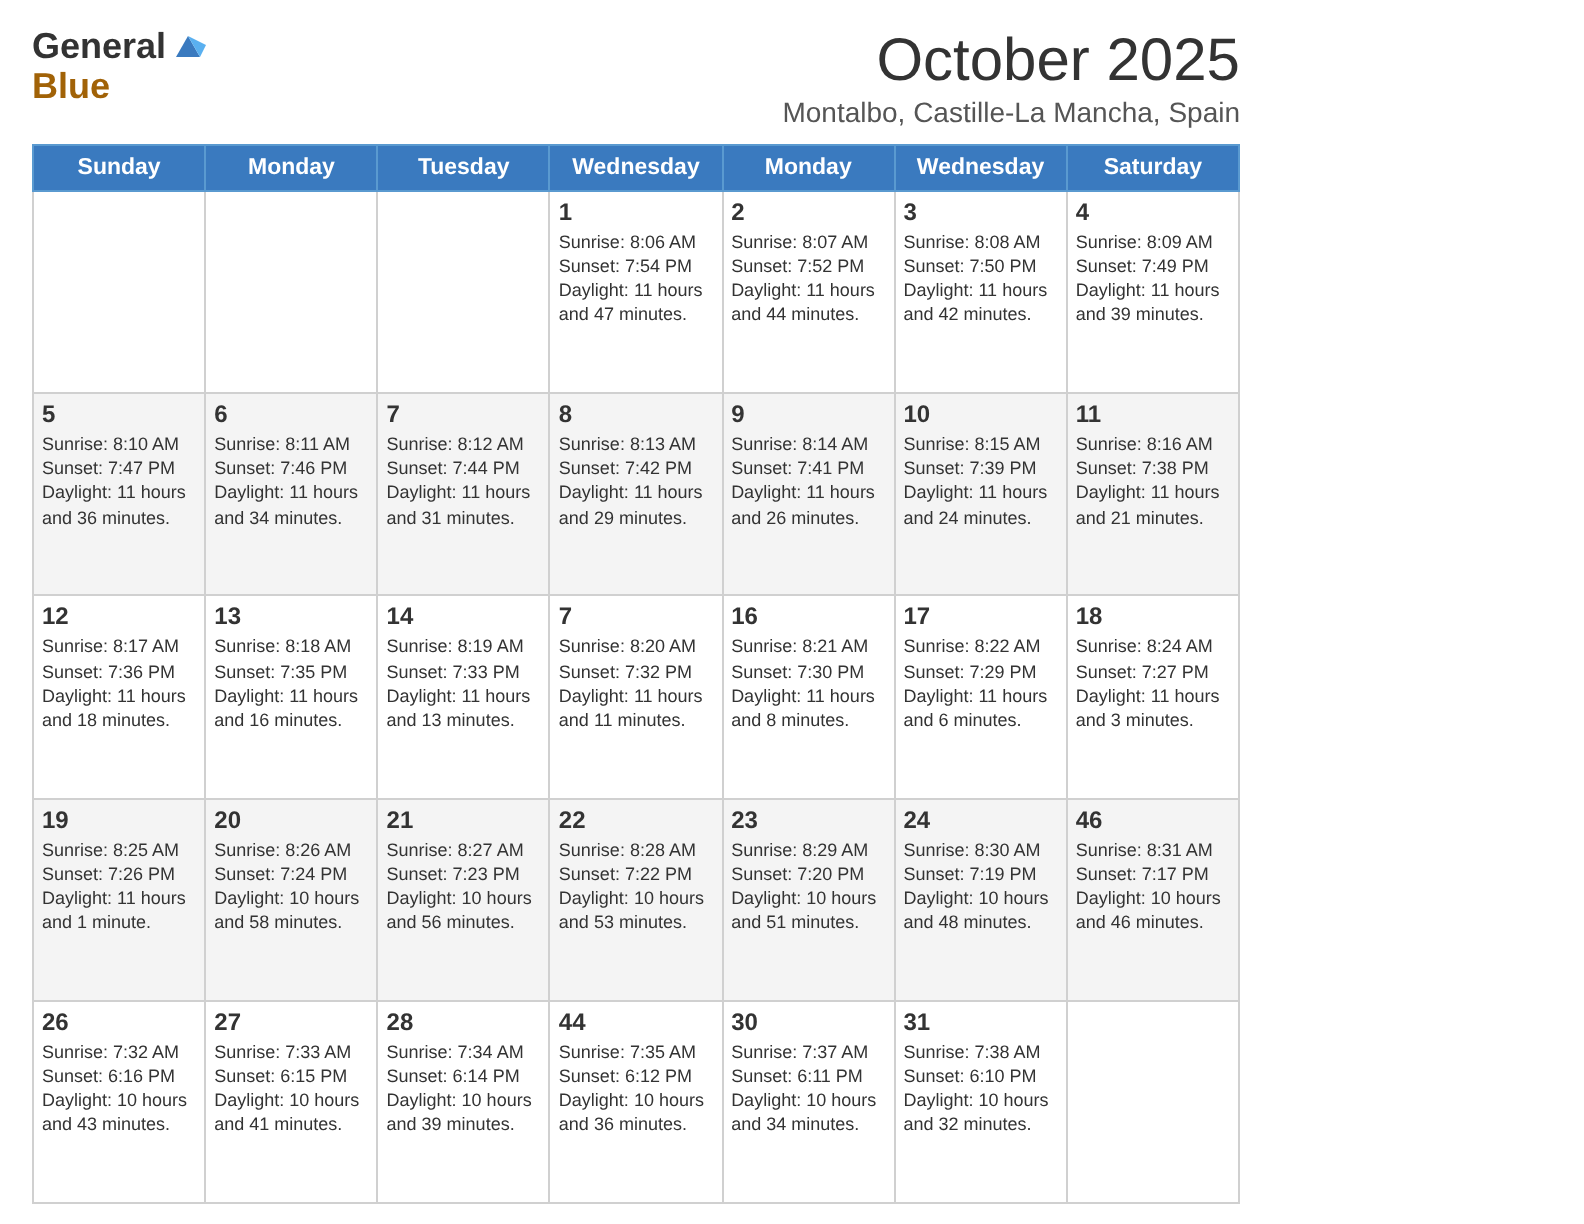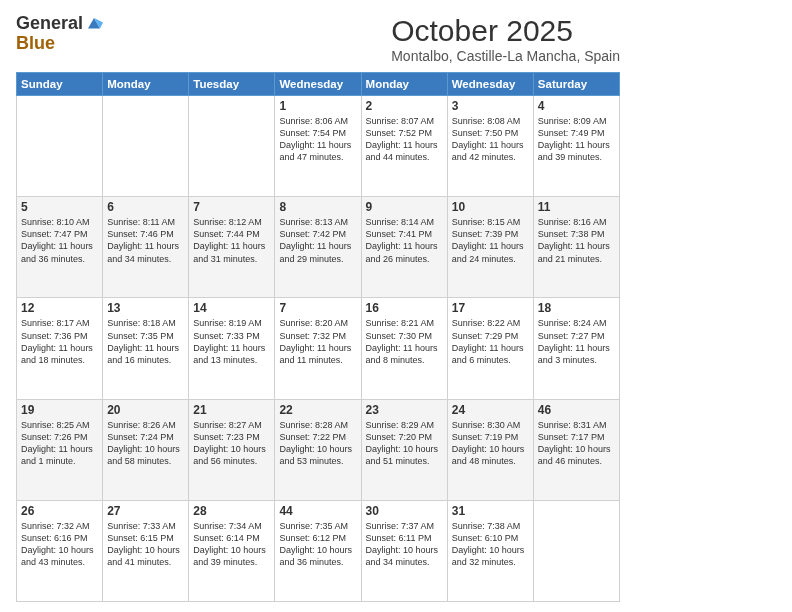--- a/index.html
+++ b/index.html
@@ -33,20 +33,21 @@
       line-height: 1.1;
     }
     .logo-general { color: #333; }
     .logo-blue { color: #a16207; }
     .logo-icon {
       width: 18px;
       height: 18px;
       margin-left: 2px;
     }
     .title-block {
+      text-align: right;
     }
     .month-title {
       font-size: 30px;
       color: #333;
       font-weight: normal;
     }
     .location-title {
       font-size: 14px;
       color: #555;
     }
@@ -55,21 +56,21 @@
       border-collapse: collapse;
       flex: 1;
       table-layout: fixed;
     }
     .calendar-table th {
       background-color: #3a7abf;
       color: #fff;
       font-size: 11.5px;
       font-weight: bold;
       padding: 5px 4px;
-      text-align: left;
+      text-align: center;
       border: 1px solid #5a9ad0;
     }
     .calendar-table td {
       vertical-align: top;
       border: 1px solid #d0d0d0;
       padding: 3px 4px;
       font-size: 9.5px;
       color: #333;
       height: 88px;
     }

